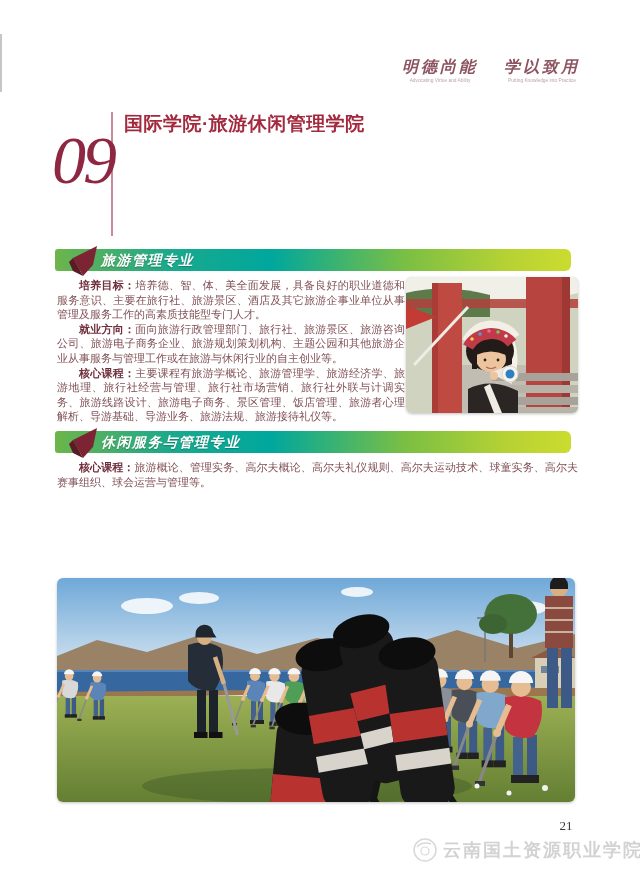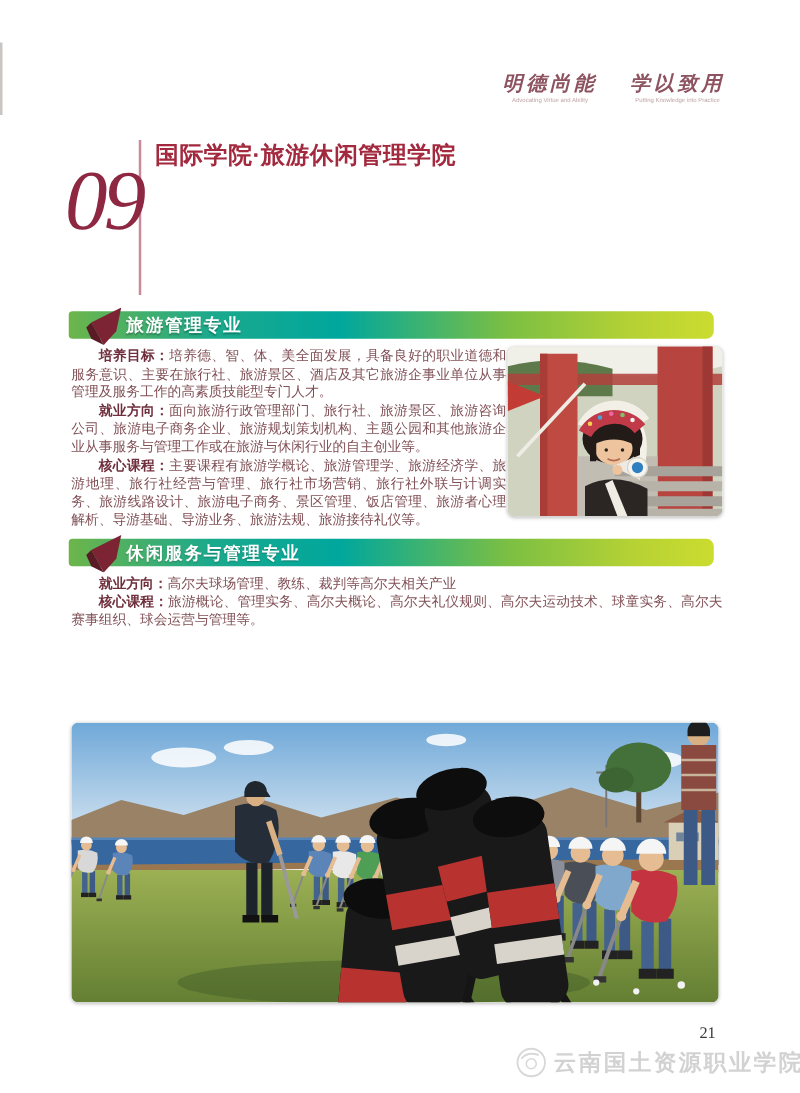--- a/index.html
+++ b/index.html
@@ -43,20 +43,21 @@
     position:absolute; left:55px; width:516px; height:22px;
     background:linear-gradient(90deg,#6db54a 0%, #1ba98c 22%, #00a79d 42%, #7bbf43 68%, #b7d234 88%, #cbdc2f 100%);
     border-radius:3px 6px 6px 3px;
   }
   .sec-header-1 { top:249px; }
   .sec-header-2 { top:431px; }
   .sec-title {
     display:block; margin-left:46px; line-height:22px;
     color:#ffffff; font-weight:bold; font-size:14px; letter-spacing:1.5px;
     text-shadow:0 1px 1px rgba(0,0,0,0.25);
+    font-style:italic;
   }
   .sec-chevron { position:absolute; left:8px; top:-3px; }
 
   
   .sec-body-1 { position:absolute; top:278px; left:57px; width:348px; }
   .sec-body-2 { position:absolute; top:460px; left:57px; width:521px; }
   .sec-par {
     font-size:11px; line-height:14.6px; color:#805056;
     text-align:justify; text-indent:2em;
   }
@@ -169,21 +170,20 @@
 
 <div class="sec-header sec-header-2">
   <svg class="sec-chevron" width="38" height="30" viewBox="0 0 38 30">
     <polygon points="34,0 10,12 20,30 30,19" fill="#7d2434"></polygon>
     <polygon points="10,12 20,30 10,25 6,16" fill="#5a1a26"></polygon>
   </svg>
   <span class="sec-title">休闲服务与管理专业</span>
 </div>
 
 <div class="sec-body-2">
-  <p class="sec-par"><span class="par-label">就业方向：</span><span>高尔夫球场管理、教练、裁判等高尔夫相关产业</span></p>
   <p class="sec-par"><span class="par-label">核心课程：</span><span>旅游概论、管理实务、高尔夫概论、高尔夫礼仪规则、高尔夫运动技术、球童实务、高尔夫赛事组织、球会运营与管理等。</span></p>
 </div>
 
 <div class="photo-golf">
   <svg width="518" height="224" viewBox="0 0 518 224">
     <defs>
       <linearGradient id="sky" x1="0" y1="0" x2="0" y2="1">
         <stop offset="0" stop-color="#6fa8d8"></stop>
           <stop offset="1" stop-color="#dce9f3"></stop>
       </linearGradient>

